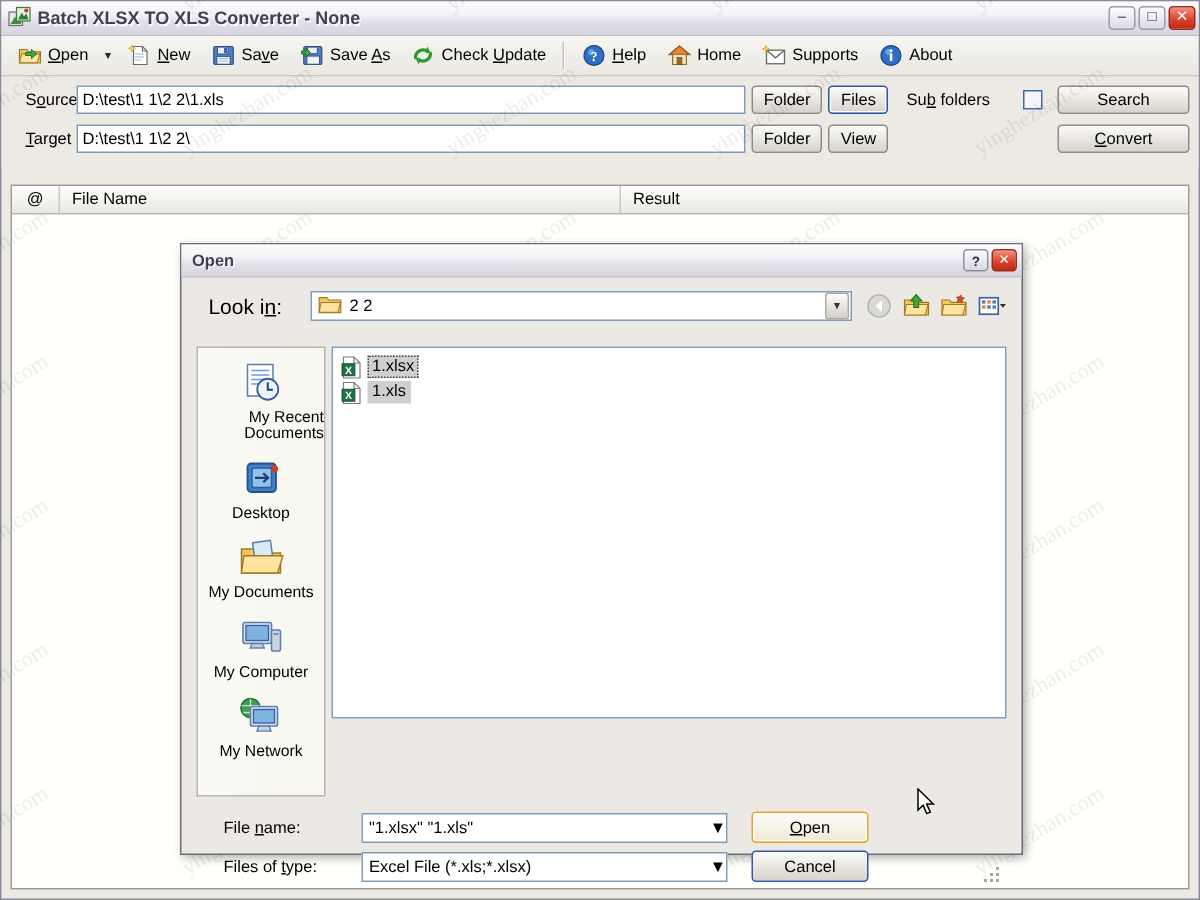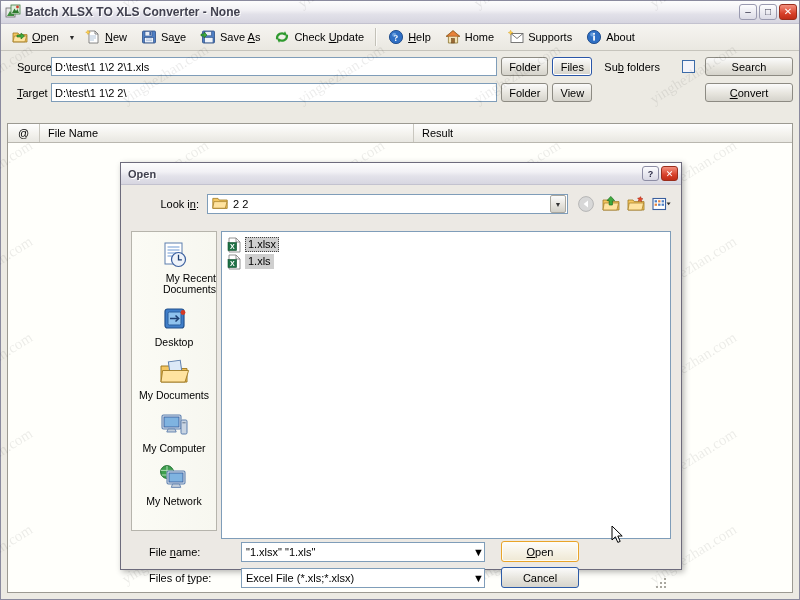--- a/index.html
+++ b/index.html
@@ -134,21 +134,21 @@
   }
   .dbtn-x{
     width:17px;height:15px;border:1px solid #9a2d1c;border-radius:3px;
     background:linear-gradient(180deg,#f3907e,#d8402a 60%,#bf2c17);
     color:#fff;font-size:9px;font-weight:bold;
     display:flex;align-items:center;justify-content:center;box-sizing:border-box;
   }
   .dlg-body{position:relative;height:calc(100% - 21px);padding:0;}
 
   .lookin-row{display:flex;align-items:center;height:22px;margin:8px 10px 0 10px;}
-  .lookin-lbl{width:76px;text-align:right;padding-right:8px;font-size:11px;box-sizing:border-box;}
+  .lookin-lbl{width:76px;text-align:right;padding-right:19px;font-size:14px;box-sizing:border-box;}
   .combo{
     flex:1;height:20px;background:#fff;border:1px solid #7f9db9;
     display:flex;align-items:center;box-sizing:border-box;position:relative;
   }
   .combo .val{flex:1;display:flex;align-items:center;gap:5px;padding-left:4px;font-size:11px;overflow:hidden;white-space:nowrap;}
   .combo .arrow{
     width:16px;height:18px;margin:0 1px;flex:none;
     background:linear-gradient(180deg,#fbfbfb,#e6e4de 55%,#d2d0c8);
     border:1px solid #a9a79f;border-radius:2px;box-sizing:border-box;
     display:flex;align-items:center;justify-content:center;font-size:7px;color:#333;
@@ -162,21 +162,21 @@
     border:1px solid #b6b4ac;box-sizing:border-box;
     display:flex;flex-direction:column;align-items:center;padding-top:6px;gap:4px;
   }
   .place{
     width:84px;display:flex;flex-direction:column;align-items:center;gap:2px;padding:3px 0;
   }
   .place .plbl{font-size:10.5px;text-align:right;line-height:11px;color:#000;}
   .pico{width:34px;height:30px;position:relative;}
 
   .filelist{
-    position:absolute;left:100px;top:38px;right:10px;height:308px;
+    position:absolute;left:100px;top:38px;right:10px;height:248px;
     background:#fff;border:1px solid #7f9db9;box-sizing:border-box;
     padding:4px 3px;overflow:hidden;
   }
   .fitem{display:flex;align-items:center;gap:3px;height:17px;padding:0 2px;width:max-content;}
   .fitem .fname{
     font-size:11px;padding:1px 3px;background:#cfcfcf;color:#000;line-height:13px;
   }
   .fitem.focus .fname{outline:1px dotted #444;outline-offset:-1px;}
   .xlico{width:15px;height:16px;position:relative;flex:none;}
 

